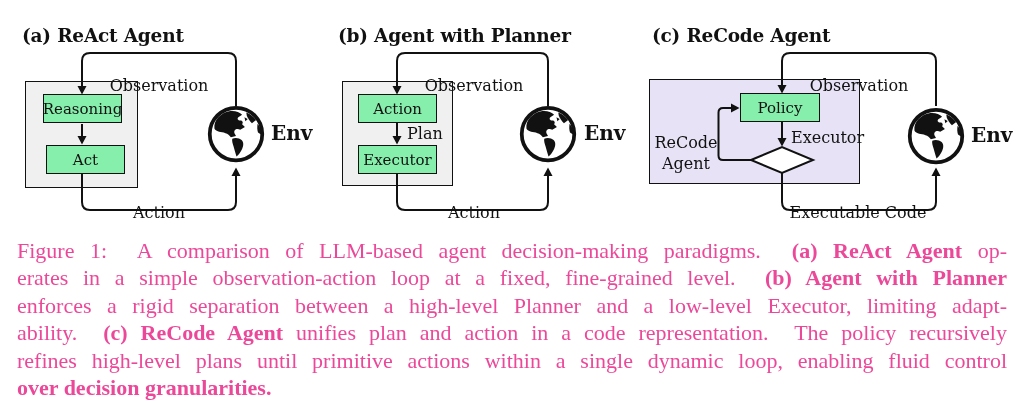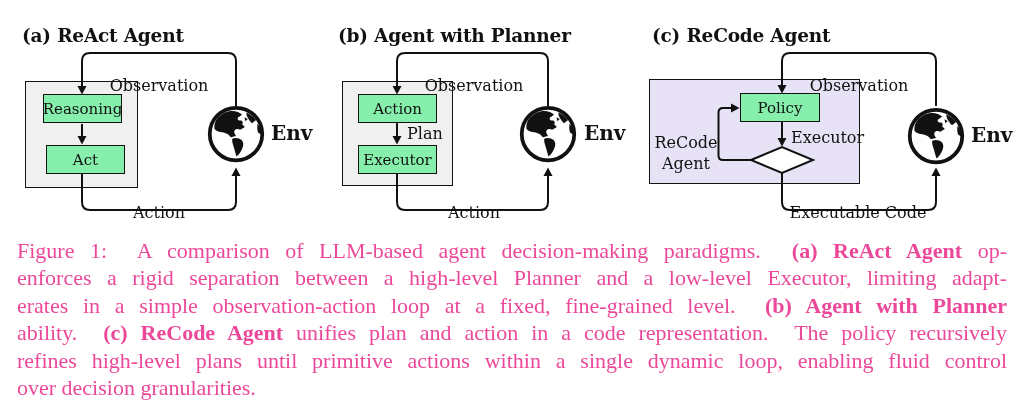--- a/index.html
+++ b/index.html
@@ -13,21 +13,21 @@
   .node-box{position:absolute;box-sizing:border-box;border:1.6px solid #111;background:#86efac;
             display:flex;align-items:center;justify-content:center;font-size:15px;z-index:3;white-space:nowrap;}
   .flow-label{position:absolute;font-size:16px;white-space:nowrap;z-index:4;background:transparent;}
   .center-xy{transform:translate(-50%,-50%);margin-top:16px;}
   .center-y{transform:translateY(-50%);}
   .env-label{position:absolute;font-weight:bold;font-size:20px;white-space:nowrap;z-index:4;}
   .side-label{position:absolute;font-size:16px;line-height:21px;text-align:center;z-index:4;}
   .caption{position:absolute;left:17px;top:237px;width:990px;z-index:4;
            font-family:"Liberation Serif",serif;font-size:22px;line-height:27.4px;color:#ec4899;}
   .cap-line{margin:0;text-align:justify;text-align-last:justify;}
-  .cap-line.last{text-align-last:auto;}
+  .cap-line.last{text-align-last:auto;font-weight:bold;}
 </style>
 </head>
 <body>
 
 <div class="page">
 
   <svg width="0" height="0" style="position:absolute" aria-hidden="true">
     <defs>
       <symbol id="globe" viewBox="0 0 64 64">
         <circle cx="32" cy="32" r="28" fill="#ffffff" stroke="#111111" stroke-width="4"></circle>
@@ -111,20 +111,20 @@
   <div class="flow-label center-y" style="left:791px;top:137px;">Executor</div>
   <div class="side-label center-xy" style="left:686px;top:137px;">
     <div>ReCode</div>
     <div>Agent</div>
   </div>
   <div class="flow-label center-xy" style="left:858px;top:196px;">Executable Code</div>
   <div class="env-label center-y" style="left:971px;top:135px;">Env</div>
 
   <div class="caption">
     <p class="cap-line"><span>Figure 1:&nbsp; A comparison of LLM-based agent decision-making paradigms.&nbsp; </span><b>(a) ReAct Agent</b><span> op-</span></p>
+    <p class="cap-line"><span>erates in a simple observation-action loop at a fixed, fine-grained level.&nbsp; </span><b>(b) Agent with Planner</b><span></span></p>
     <p class="cap-line"><span>enforces a rigid separation between a high-level Planner and a low-level Executor, limiting adapt-</span><b></b><span></span></p>
-    <p class="cap-line"><span>erates in a simple observation-action loop at a fixed, fine-grained level.&nbsp; </span><b>(b) Agent with Planner</b><span></span></p>
     <p class="cap-line"><span>ability.&nbsp; </span><b>(c) ReCode Agent</b><span> unifies plan and action in a code representation.&nbsp; The policy recursively</span></p>
     <p class="cap-line"><span>refines high-level plans until primitive actions within a single dynamic loop, enabling fluid control</span><b></b><span></span></p>
     <p class="cap-line last"><span>over decision granularities.</span><b></b><span></span></p>
   </div>
 
 </div>
 
 </body></html>

